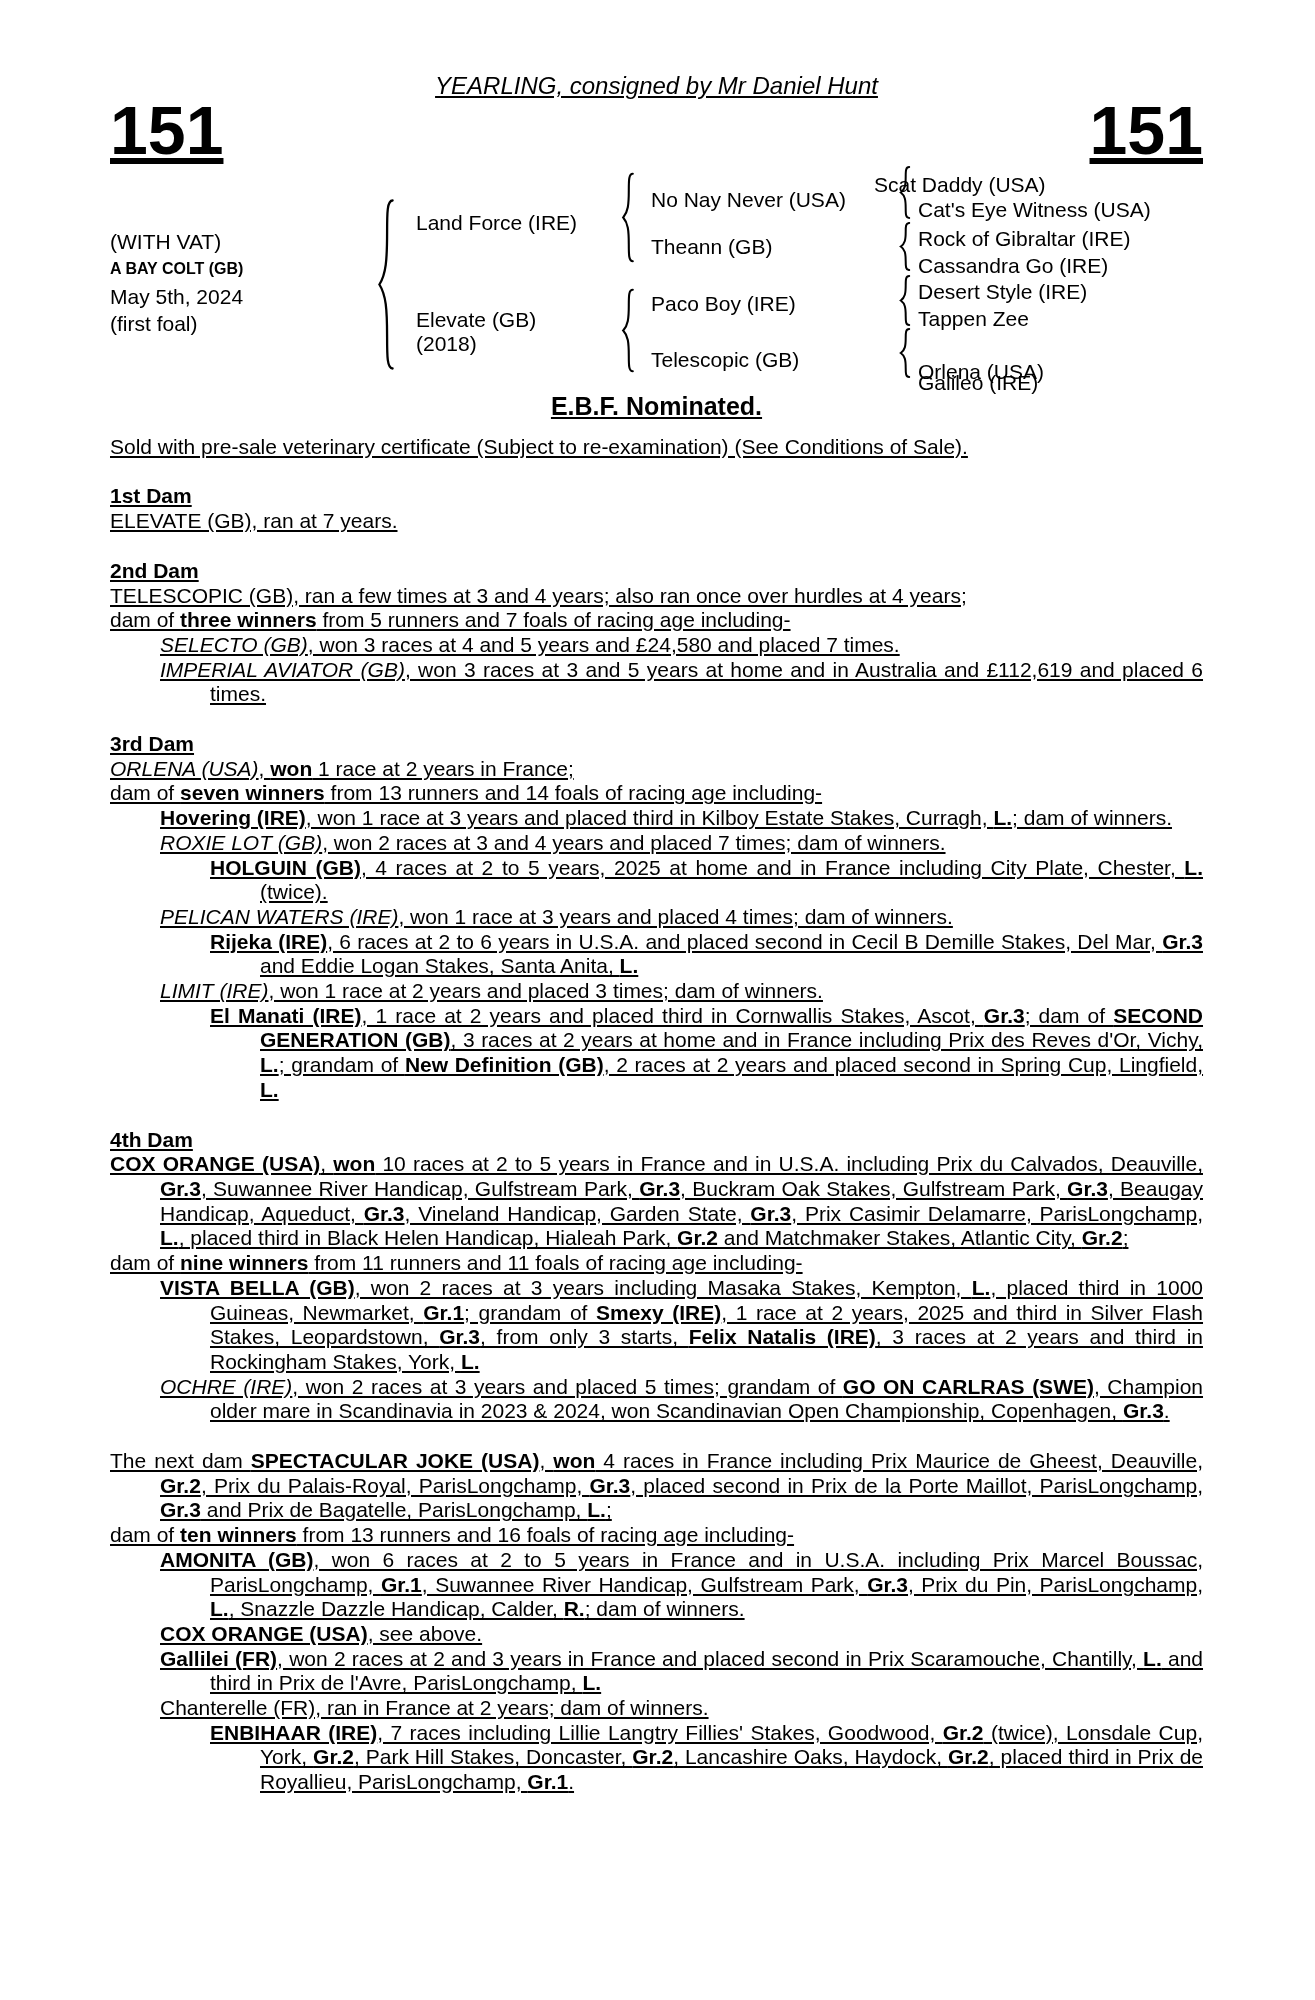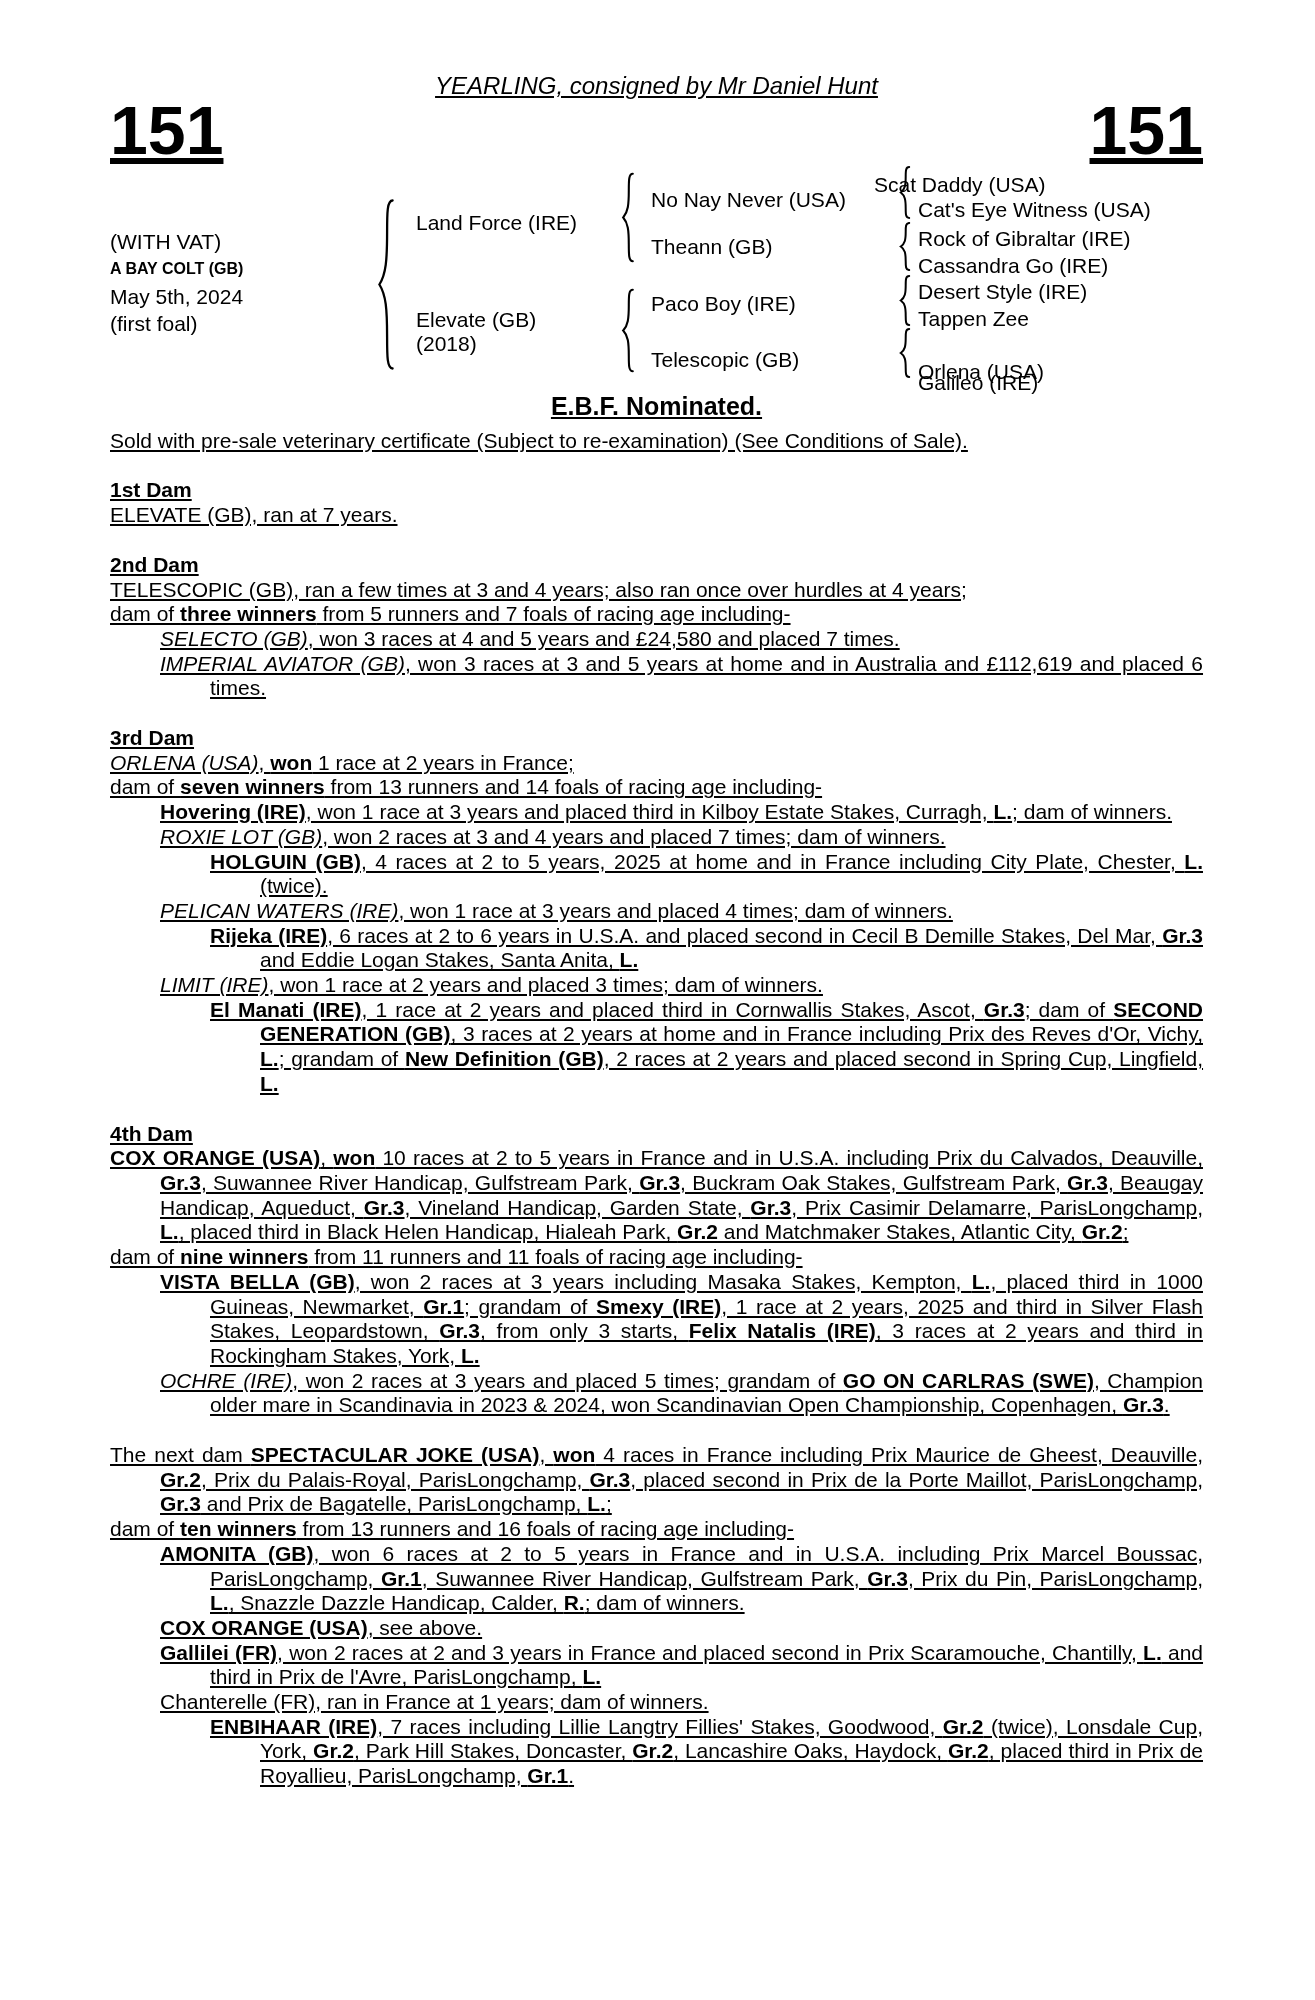--- a/index.html
+++ b/index.html
@@ -33,21 +33,21 @@
   
   .ebf { font-weight: bold; text-align: center; font-size: 25px; line-height: 24.7px; margin-top: 0; }
   .body-text { font-size: 21px; line-height: 24.7px; }
   .body-text .h  { font-weight: bold; }
   .body-text .gap { margin-top: 25px; }
   .body-text .p0 { padding-left: 50px;  text-indent: -50px; text-align: justify; }
   .body-text .p1 { padding-left: 100px; text-indent: -50px; text-align: justify; }
   .body-text .p2 { padding-left: 150px; text-indent: -50px; text-align: justify; }
   .body-text span.b { font-weight: bold; }
   .body-text span.i { font-style: italic; }
-  .sold { margin-top: 10px; }
+  .sold { margin-top: 16px; }
 </style>
 </head>
 <body>
 
 <div class="page">
 
   <div class="title">YEARLING, consigned by Mr Daniel Hunt</div>
 
   <div class="lot-row">
     <div>151</div>
@@ -140,18 +140,18 @@
         <div class="h gap"><span>4th Dam</span></div>
         <div class="p0"><span class="b">COX ORANGE (USA)</span><span>, </span><span class="b">won</span><span> 10 races at 2 to 5 years in France and in U.S.A. including Prix du Calvados, Deauville, </span><span class="b">Gr.3</span><span>, Suwannee River Handicap, Gulfstream Park, </span><span class="b">Gr.3</span><span>, Buckram Oak Stakes, Gulfstream Park, </span><span class="b">Gr.3</span><span>, Beaugay Handicap, Aqueduct, </span><span class="b">Gr.3</span><span>, Vineland Handicap, Garden State, </span><span class="b">Gr.3</span><span>, Prix Casimir Delamarre, ParisLongchamp, </span><span class="b">L.</span><span>, placed third in Black Helen Handicap, Hialeah Park, </span><span class="b">Gr.2</span><span> and Matchmaker Stakes, Atlantic City, </span><span class="b">Gr.2</span><span>;</span></div>
         <div class="p0"><span>dam of </span><span class="b">nine winners</span><span> from 11 runners and 11 foals of racing age including-</span></div>
         <div class="p1"><span class="b">VISTA BELLA (GB)</span><span>, won 2 races at 3 years including Masaka Stakes, Kempton, </span><span class="b">L.</span><span>, placed third in 1000 Guineas, Newmarket, </span><span class="b">Gr.1</span><span>; grandam of </span><span class="b">Smexy (IRE)</span><span>, 1 race at 2 years, 2025 and third in Silver Flash Stakes, Leopardstown, </span><span class="b">Gr.3</span><span>, from only 3 starts, </span><span class="b">Felix Natalis (IRE)</span><span>, 3 races at 2 years and third in Rockingham Stakes, York, </span><span class="b">L.</span></div>
         <div class="p1"><span class="i">OCHRE (IRE)</span><span>, won 2 races at 3 years and placed 5 times; grandam of </span><span class="b">GO ON CARLRAS (SWE)</span><span>, Champion older mare in Scandinavia in 2023 &amp; 2024, won Scandinavian Open Championship, Copenhagen, </span><span class="b">Gr.3</span><span>.</span></div>
         <div class="p0 gap"><span>The next dam </span><span class="b">SPECTACULAR JOKE (USA)</span><span>, </span><span class="b">won</span><span> 4 races in France including Prix Maurice de Gheest, Deauville, </span><span class="b">Gr.2</span><span>, Prix du Palais-Royal, ParisLongchamp, </span><span class="b">Gr.3</span><span>, placed second in Prix de la Porte Maillot, ParisLongchamp, </span><span class="b">Gr.3</span><span> and Prix de Bagatelle, ParisLongchamp, </span><span class="b">L.</span><span>;</span></div>
         <div class="p0"><span>dam of </span><span class="b">ten winners</span><span> from 13 runners and 16 foals of racing age including-</span></div>
         <div class="p1"><span class="b">AMONITA (GB)</span><span>, won 6 races at 2 to 5 years in France and in U.S.A. including Prix Marcel Boussac, ParisLongchamp, </span><span class="b">Gr.1</span><span>, Suwannee River Handicap, Gulfstream Park, </span><span class="b">Gr.3</span><span>, Prix du Pin, ParisLongchamp, </span><span class="b">L.</span><span>, Snazzle Dazzle Handicap, Calder, </span><span class="b">R.</span><span>; dam of winners.</span></div>
         <div class="p1"><span class="b">COX ORANGE (USA)</span><span>, see above.</span></div>
         <div class="p1"><span class="b">Gallilei (FR)</span><span>, won 2 races at 2 and 3 years in France and placed second in Prix Scaramouche, Chantilly, </span><span class="b">L.</span><span> and third in Prix de l'Avre, ParisLongchamp, </span><span class="b">L.</span></div>
-        <div class="p1"><span>Chanterelle (FR), ran in France at 1 years; dam of winners.</span></div>
+        <div class="p1"><span>Chanterelle (FR), ran in France at 2 years; dam of winners.</span></div>
         <div class="p2"><span class="b">ENBIHAAR (IRE)</span><span>, 7 races including Lillie Langtry Fillies' Stakes, Goodwood, </span><span class="b">Gr.2</span><span> (twice), Lonsdale Cup, York, </span><span class="b">Gr.2</span><span>, Park Hill Stakes, Doncaster, </span><span class="b">Gr.2</span><span>, Lancashire Oaks, Haydock, </span><span class="b">Gr.2</span><span>, placed third in Prix de Royallieu, ParisLongchamp, </span><span class="b">Gr.1</span><span>.</span></div>
       </div>
   </div>
 
 </div>
 
 </body></html>

